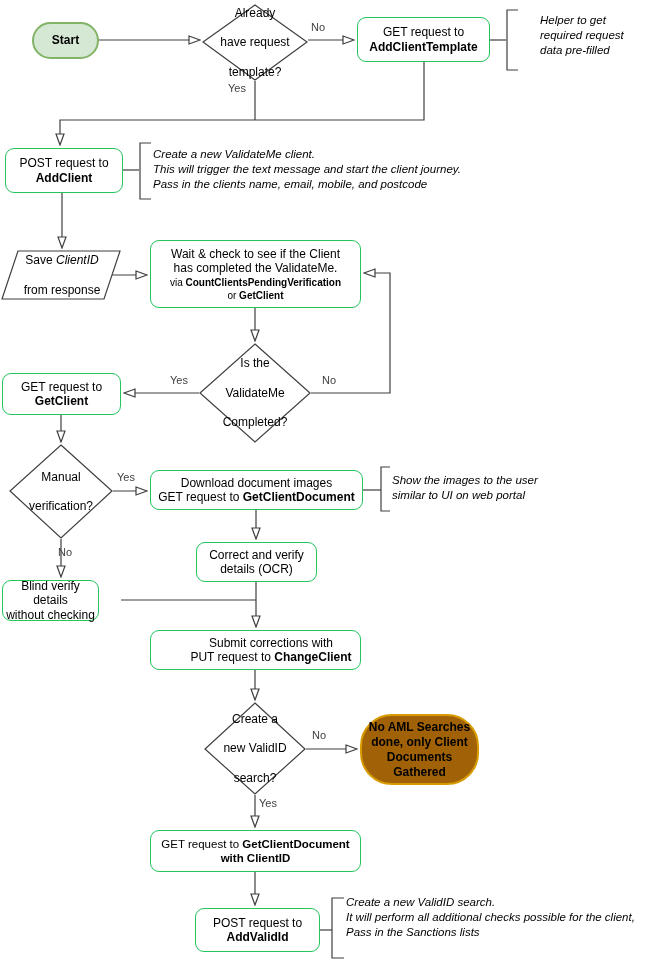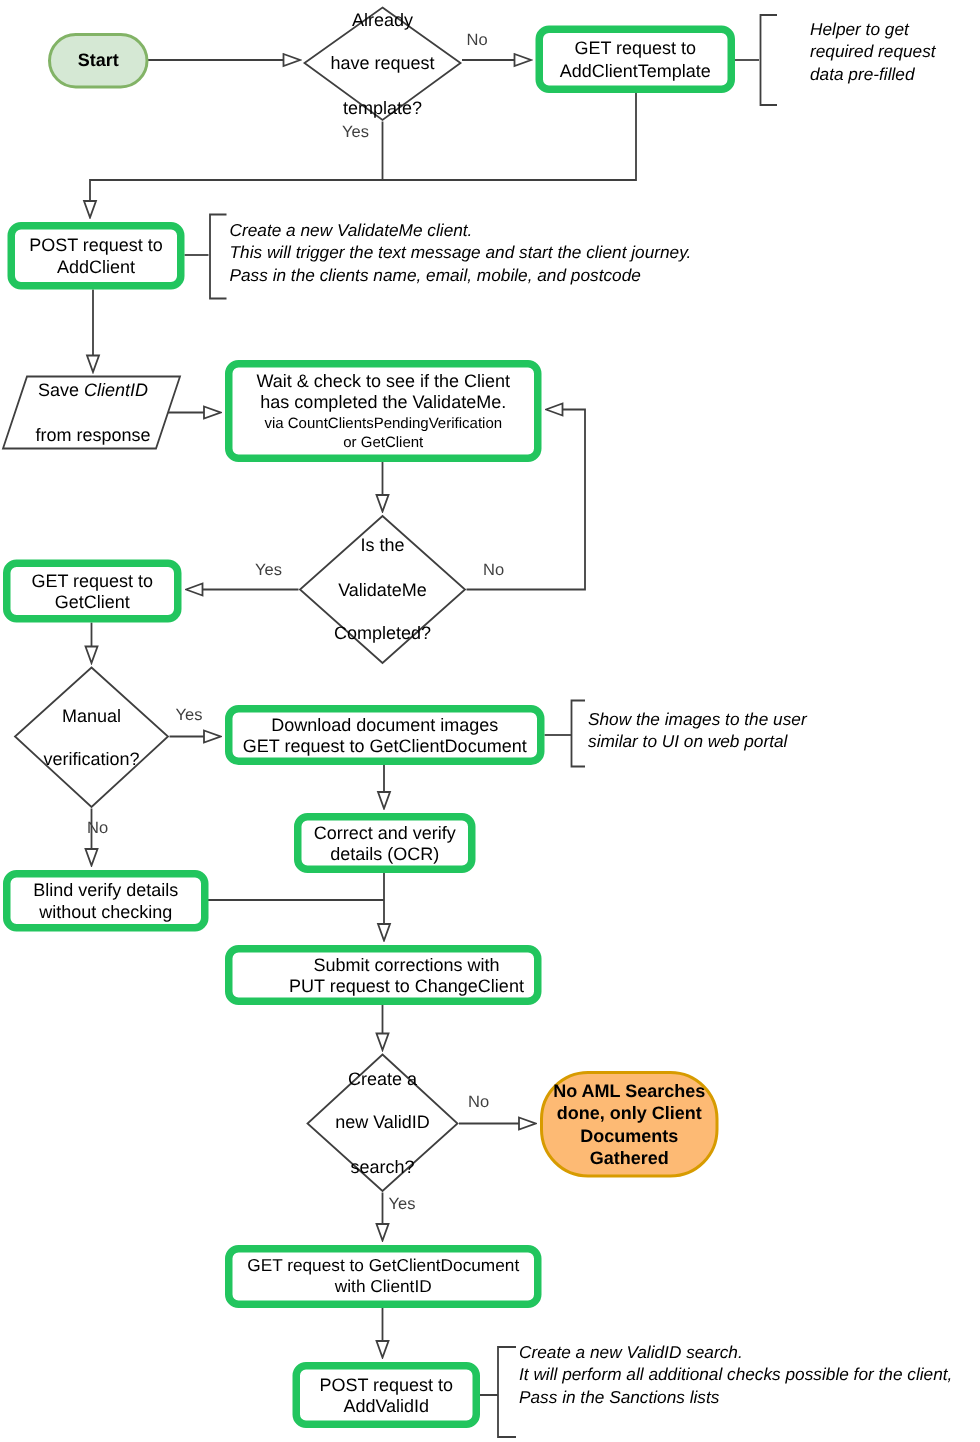--- a/index.html
+++ b/index.html
@@ -2,31 +2,31 @@
 <html><head>
 <meta charset="utf-8">
 <style>
   * { margin:0; padding:0; box-sizing:border-box; }
   html,body { background:#ffffff; }
   body { font-family:"Liberation Sans", sans-serif; color:#000; }
   #canvas { position:relative; width:653px; height:961px; background:#fff; overflow:hidden; }
   #edges { position:absolute; left:0; top:0; width:653px; height:961px; }
   .node { position:absolute; display:flex; flex-direction:column; align-items:center;
           justify-content:center; text-align:center; font-size:12px; line-height:14.5px; }
-  .box  { background:#fff; border:5px solid #22c55e; border-radius:9px; padding:2px; }
+  .box  { background:#fff; border:1px solid #22c55e; border-radius:9px; padding:2px; }
   .overlay { background:transparent;gap:15px; }
   .line { display:block; }
   .start { background:#d5e8d4; border:2px solid #82b366; border-radius:19px; font-weight:bold; }
-  .end   { background:#fdba74; border:2px solid #d79b00; border-radius:32px; font-weight:bold;
+  .end   { background:#a16207; border:2px solid #d79b00; border-radius:32px; font-weight:bold;
            line-height:15px; }
   .small { font-size:10px; line-height:13px; }
   .tight { font-size:11.5px; }
   .edge-label { position:absolute; font-size:11px; color:#3f3f3f; }
   .annotation { position:absolute; font-style:italic; font-size:11.5px; line-height:15px; }
-  b { font-weight:400; }
+  b { font-weight:700; }
   i.keep { font-style:italic; }
 </style>
 </head>
 <body>
 
 <div id="canvas">
 
   <svg id="edges" viewBox="0 0 653 961" xmlns="http://www.w3.org/2000/svg">
     <defs>
       <marker id="arrow" markerWidth="13" markerHeight="11" refX="11" refY="5" orient="auto" markerUnits="userSpaceOnUse">
@@ -137,21 +137,21 @@
   <div class="node box" style="left:150px; top:470px; width:213px; height:40px;">
     <span class="line">Download document images</span>
     <span class="line"><span>GET request to </span><b>GetClientDocument</b></span>
   </div>
 
   <div class="node box" style="left:196px; top:542px; width:121px; height:40px;">
     <span class="line">Correct and verify</span>
     <span class="line">details (OCR)</span>
   </div>
 
-  <div class="node box" style="left:2px; top:580px; width:137px; height:41px;">
+  <div class="node box" style="left:2px; top:580px; width:97px; height:41px;">
     <span class="line">Blind verify details</span>
     <span class="line">without checking</span>
   </div>
 
   <div class="node box" style="left:150px; top:630px; width:211px; height:40px;padding-left:33px;">
     <span class="line">Submit corrections with</span>
     <span class="line"><span>PUT request to </span><b>ChangeClient</b></span>
   </div>
 
   <div class="node box tight" style="left:150px; top:830px; width:211px; height:42px;">

